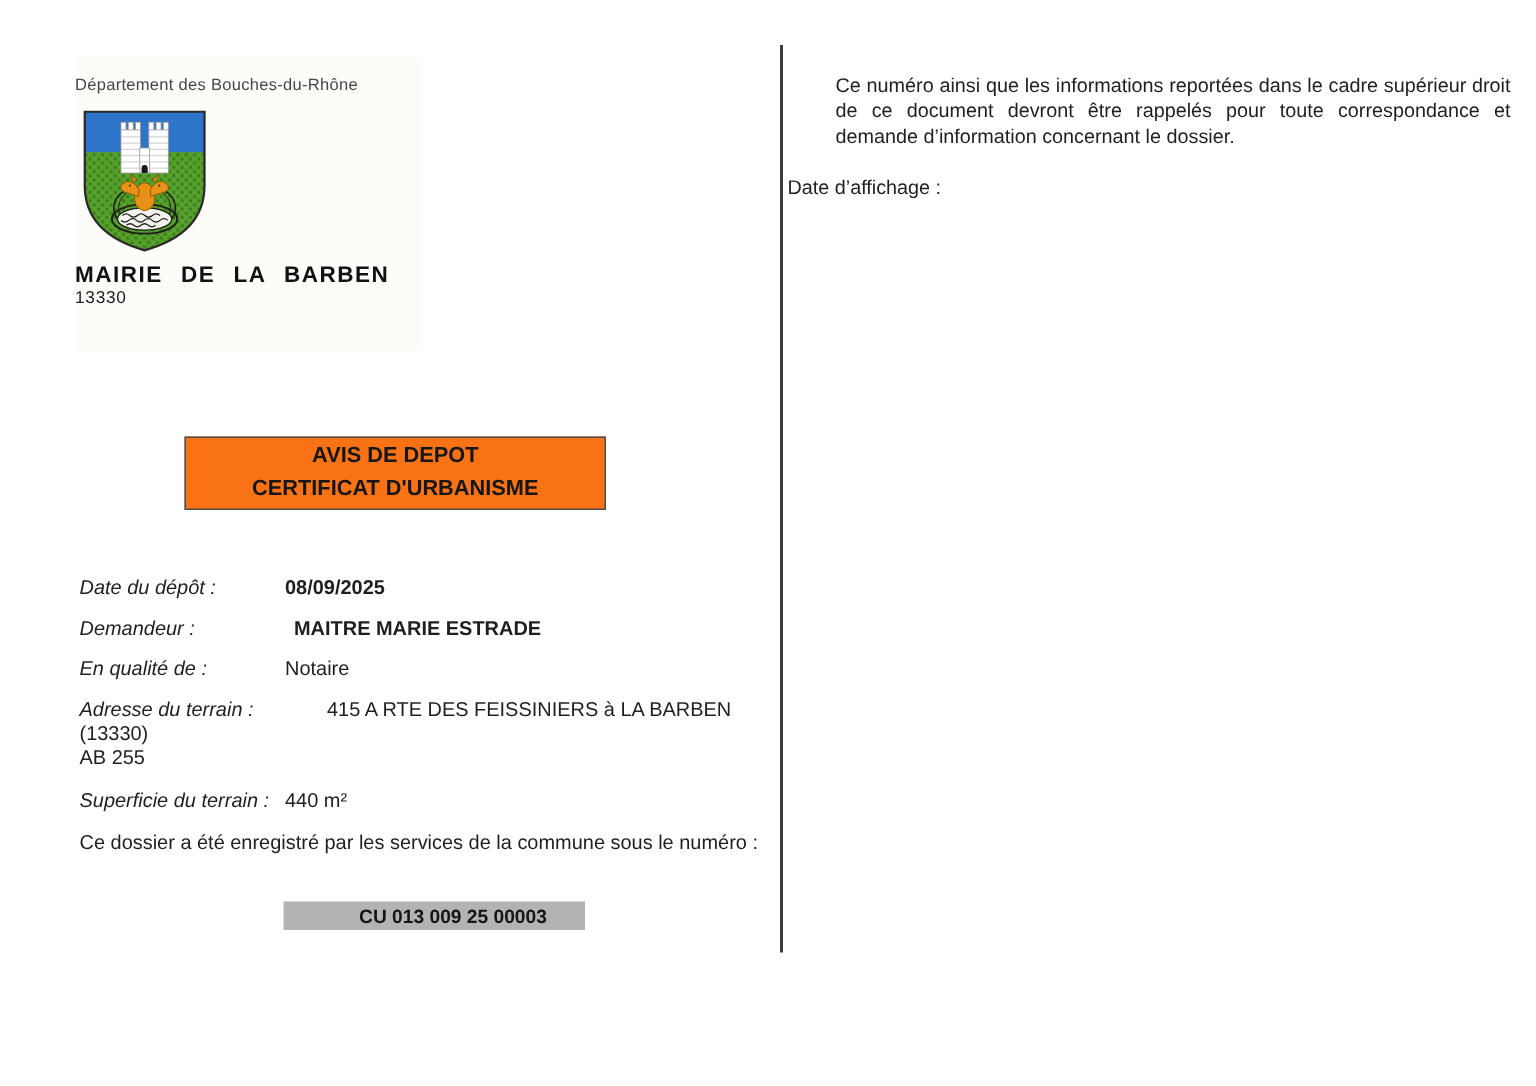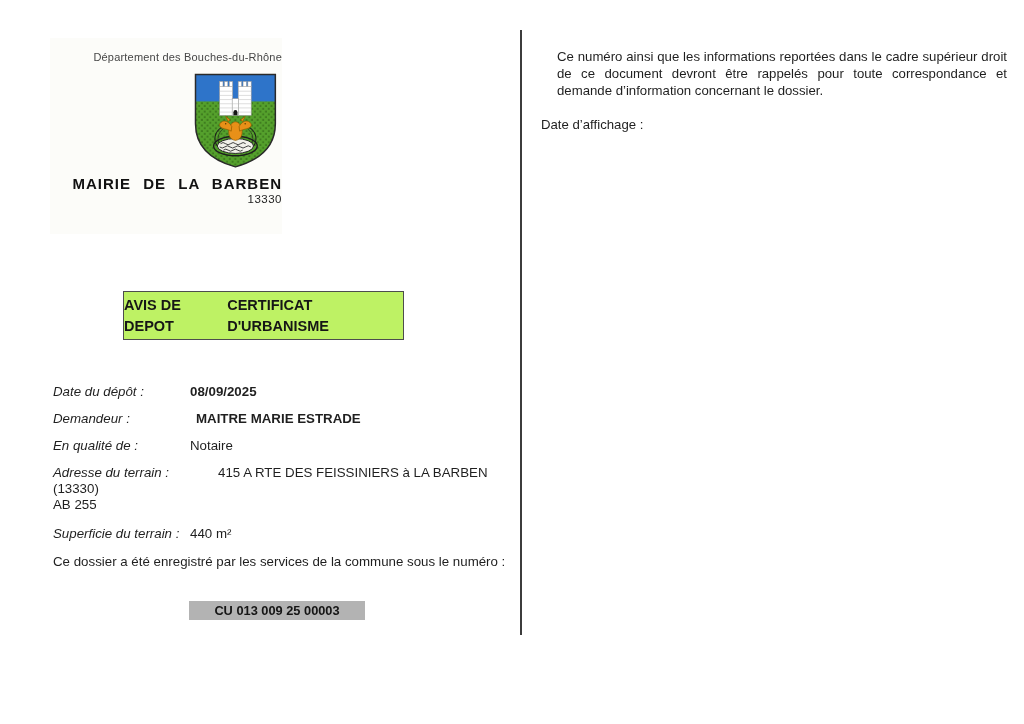--- a/index.html
+++ b/index.html
@@ -10,21 +10,21 @@
     color:#1f1f1f;
     position:relative;
     overflow:hidden;
   }
   .abs{position:absolute;}
 
   
   .logo-block{
     left:50px;top:38px;width:232px;height:196px;
     background:#fcfcf9;
-    text-align:right;
+    text-align:left;
     box-sizing:border-box;
     padding-top:13px;
   }
   .dept-label{
     font-size:11px;
     color:#464646;
     letter-spacing:.2px;
   }
   .coa-wrap{margin-top:5px;height:104px;}
   .coa-wrap svg{height:104px;}
@@ -41,22 +41,22 @@
     color:#222;
     margin-top:1px;
     letter-spacing:.5px;
   }
 
   
   .title-box{
     left:123px;top:291px;width:281px;height:49px;
     box-sizing:border-box;
     border:1.5px solid #4d4d4d;
-    background:#bef264;
-    display:flex;
+    background:#f97316;
+    display:flex;flex-direction:column;
     align-items:center;justify-content:center;
     gap:1px;
   }
   .title-line{
     font-weight:bold;
     font-size:14.5px;
     line-height:21px;
     color:#161616;
   }
 
@@ -75,35 +75,36 @@
   .subline{line-height:16px;}
   .registered-line{margin-top:12px;font-size:13.3px;line-height:16px;}
   .number-badge{
     margin-top:31px;margin-left:136px;
     width:176px;height:19px;line-height:19px;
     background:#b3b3b3;
     text-align:center;
     font-weight:bold;
     font-size:12.8px;
     color:#151515;
+    padding-left:25px;
   }
 
   
   .divider{
     left:520px;top:30px;width:2px;height:605px;
     background:#3c3c3c;
   }
   .notice-paragraph{
     left:541px;top:33px;width:450px;
     font-size:13.2px;line-height:16.8px;
     text-align:justify;
     margin:16px;
   }
   .display-date{
-    left:541px;top:117px;
+    left:525px;top:117px;
     font-size:13.2px;
     margin:0;
   }
 </style>
 </head>
 <body>
 
 <div class="abs logo-block">
   <div class="dept-label">Département des Bouches-du-Rhône</div>
 

